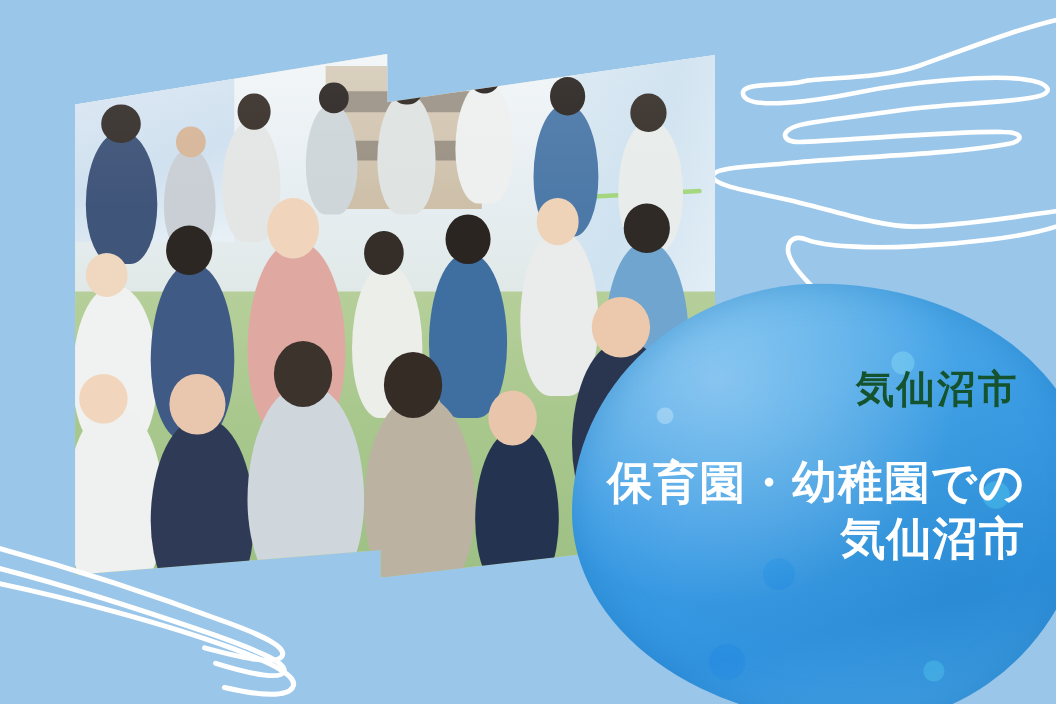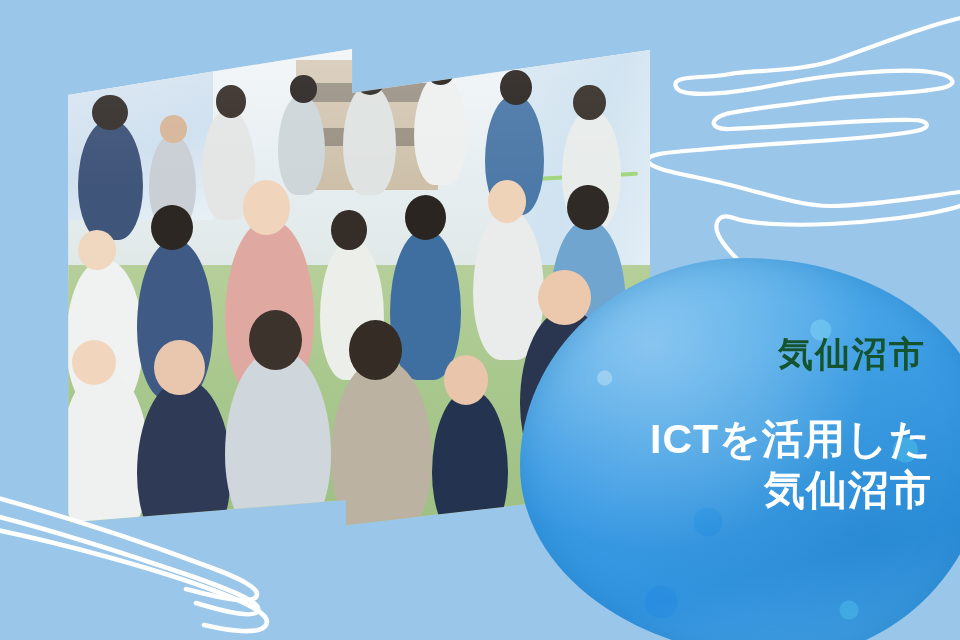--- a/index.html
+++ b/index.html
@@ -216,17 +216,17 @@
   </svg>
 
   <div class="blob">
     <div class="blob-tex"></div>
     <div class="blob-edge"></div>
   </div>
 
   <div class="city">気仙沼市</div>
 
   <div class="headline">
-    <div>ICTを活用した</div>
+    <div>保育園・幼稚園での</div>
     <div>気仙沼市</div>
   </div>
 
 </div>
 
 </body></html>

